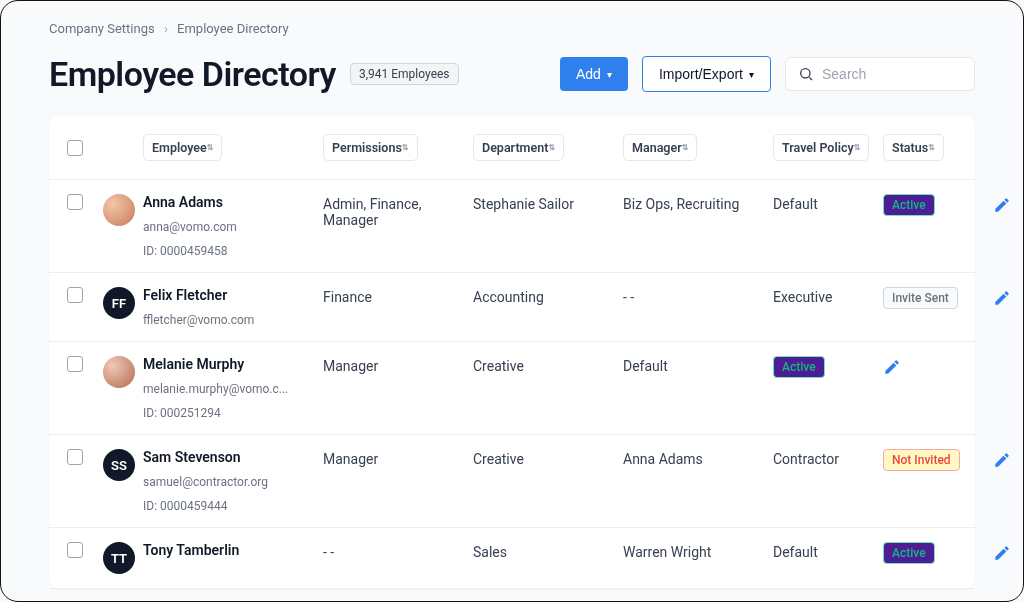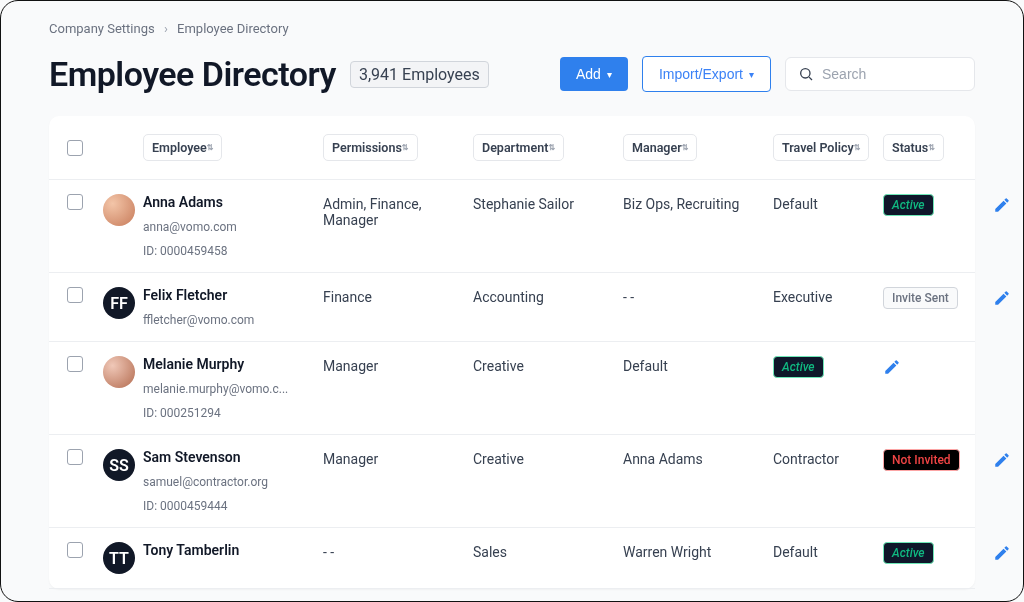--- a/index.html
+++ b/index.html
@@ -2,50 +2,50 @@
 <html><head>
 <meta charset="utf-8">
 <style>
 * { box-sizing: border-box; margin: 0; padding: 0; }
 body { font-family: -apple-system, BlinkMacSystemFont, "Segoe UI", Roboto, Helvetica, Arial, sans-serif; background: #f9fafb; color: #1f2937; width: 1024px; height: 602px; overflow: hidden; border-radius: 18px; border: 1px solid #111; }
 .page { padding: 20px 48px 0 48px; }
 .breadcrumb { font-size: 13px; color: #6b7280; margin-bottom: 18px; }
 .breadcrumb .sep { margin: 0 6px; color: #9ca3af; }
 .header-row { display: flex; align-items: center; gap: 14px; margin-bottom: 22px; }
 .page-title { font-size: 34px; font-weight: 600; color: #111827; letter-spacing: -0.5px; }
-.count-badge { border: 1px solid #d1d5db; border-radius: 4px; padding: 3px 8px; font-size: 16px; color: #374151; background: #f3f4f6; }
+.count-badge { border: 1px solid #d1d5db; border-radius: 4px; padding: 3px 8px; font-size: 12px; color: #374151; background: #f3f4f6; }
 .spacer { flex: 1; }
 .btn { display: inline-flex; align-items: center; gap: 6px; padding: 9px 16px; border-radius: 4px; font-size: 14px; font-weight: 500; cursor: pointer; border: none; }
 .btn-primary { background: #2f80ed; color: #fff; }
-.btn-outline { background: #fff; border: 1px solid #2f80ed; color: #3b82f6; text-align: center; }
+.btn-outline { background: #fff; border: 1px solid #2f80ed; color: #0f172a; text-align: center; }
 .btn .chev { font-size: 10px; }
 .search-wrap { background: #fff; border: 1px solid #e5e7eb; border-radius: 6px; padding: 8px 12px; display: flex; align-items: center; gap: 8px; width: 190px; }
 .search-wrap svg { flex-shrink: 0; }
 .search-wrap input { border: none; outline: none; font-size: 14px; width: 100%; color: #374151; }
 .search-wrap input::placeholder { color: #9ca3af; }
 
 .table-card { background: #fff; border-radius: 10px; box-shadow: 0 1px 2px rgba(0,0,0,0.04); }
 .table-header, .table-row { display: grid; grid-template-columns: 36px 40px 180px 150px 150px 150px 110px 110px 40px; align-items: flex-start; padding: 14px 18px; border-bottom: 1px solid #eceef1; }
 .table-header { padding-top: 18px; padding-bottom: 18px; align-items: center; }
 .col-head { display: inline-flex; align-items: center; border: 1px solid #e5e7eb; border-radius: 5px; padding: 5px 8px; font-size: 12.5px; font-weight: 600; color: #374151; cursor: pointer; width: fit-content; }
 .sort-icon { display: inline-flex; flex-direction: column; line-height: 5px; font-size: 8px; color: #9ca3af; }
 .chk { width: 16px; height: 16px; border: 1.5px solid #9ca3af; border-radius: 3px; background: #fff; cursor: pointer; }
 
-.avatar { width: 32px; height: 32px; border-radius: 50%; background: #111827; color: #fff; display: flex; align-items: center; justify-content: center; font-size: 16px; font-weight: 600; }
+.avatar { width: 32px; height: 32px; border-radius: 50%; background: #111827; color: #fff; display: flex; align-items: center; justify-content: center; font-size: 13px; font-weight: 600; }
 .avatar.photo1 { background: radial-gradient(circle at 30% 30%, #f3c5a8, #c77b5a); }
 .avatar.photo2 { background: radial-gradient(circle at 30% 30%, #f0c8b8, #b36b4f); }
 
 .emp-name { font-weight: 600; font-size: 14px; color: #111827; }
 .emp-sub { font-size: 12px; color: #6b7280; margin-top: 10px; white-space: nowrap; overflow: hidden; text-overflow: ellipsis; max-width: 170px; }
 .cell { font-size: 14px; color: #374151; padding-top: 2px; }
 
 .status-badge { display: inline-block; border-radius: 4px; padding: 3px 8px; font-size: 12px; font-weight: 500; border: 1px solid; }
-.status-active { color: #10b981; border-color: #6ee7b7; background: #0f172a; font-style: italic; }
+.status-active { color: #10b981; border-color: #6ee7b7; background: #4c1d95; }
 .status-invite { color: #6b7280; border-color: #d1d5db; background: #f9fafb; }
-.status-not { color: #ef4444; border-color: #fca5a5; background: #000000; text-align: center; }
+.status-not { color: #ef4444; border-color: #fca5a5; background: #fef9c3; text-align: center; }
 
 .edit-icon { color: #2f80ed; cursor: pointer; padding-top: 2px; }
 .edit-icon svg { width: 18px; height: 18px; }
 </style>
 </head>
 <body>
 
 <div class="page">
   <div class="breadcrumb">
     <span>Company Settings</span>

